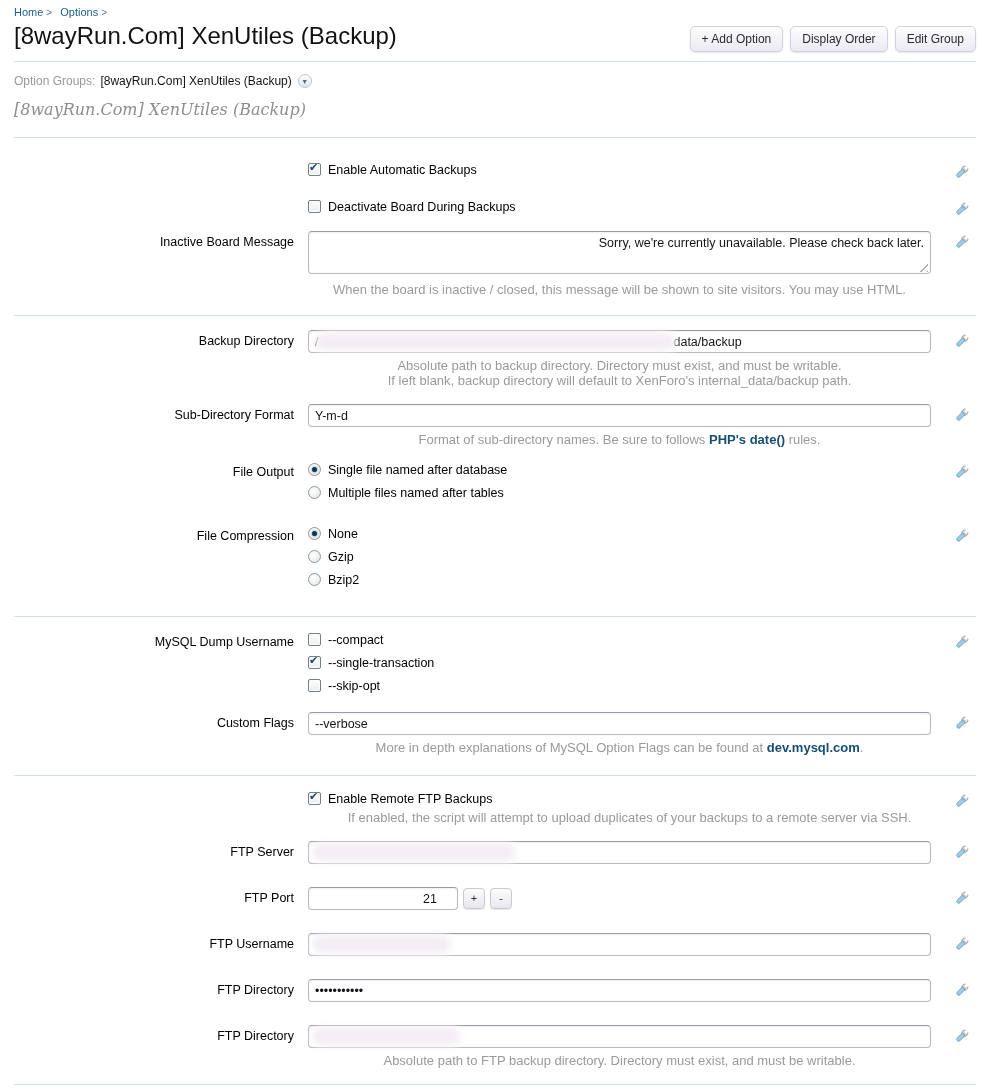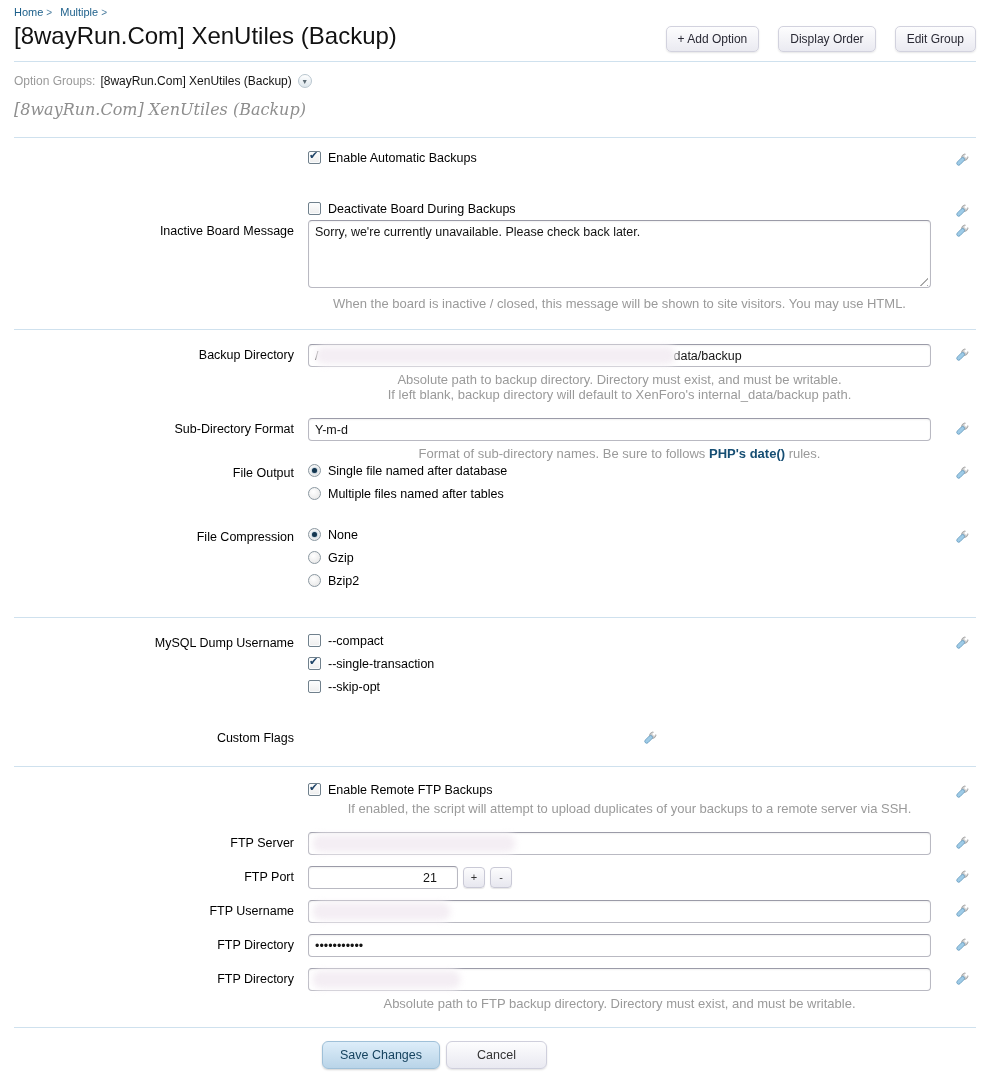--- a/index.html
+++ b/index.html
@@ -10,21 +10,21 @@
     font-size:12.5px; color:#141414; position:relative; overflow:hidden;
   }
   a, .lnk { cursor:pointer; }
 
   
   .breadcrumb { padding:6px 14px 0 14px; font-size:11px; }
   .crumb { color:#1c5f8a; text-decoration:none; }
   .crumb-sep { color:#4d7fa0; color:#4d7fa0; margin:0 5px 0 3px; font-size:10px; }
   .header-row { display:flex; justify-content:space-between; align-items:flex-start; padding:2px 16px 9px 14px; }
   h1.page-title { margin:2px 0 0 0; font-size:24px; font-weight:400; color:#121212; letter-spacing:0; }
-  .header-buttons { display:flex; gap:19px; margin-top:6px; }
+  .header-buttons { display:flex; gap:7px; margin-top:6px; }
   .btn {
     font-family:inherit; font-size:12px; color:#2a2a35; padding:5px 11px;
     border:1px solid #d2d2de; border-radius:5px;
     background:linear-gradient(#fdfdfe,#eaeaf1);
     box-shadow:0 1px 2px rgba(0,0,0,0.10); cursor:pointer; white-space:nowrap;
   }
   .divider { border:0; border-top:1px solid #cfe1ee; margin:0 16px 0 14px; }
 
   .option-groups { padding:12px 14px 0 14px; font-size:12px; color:#9a9a9a; display:flex; align-items:center; }
   .option-groups .og-value { color:#141414; margin-left:5px; }
@@ -67,21 +67,21 @@
   .rb.selected::after { content:""; position:absolute; left:3px; top:3px; width:5px; height:5px; border-radius:50%; background:#15364f; box-shadow:0 0 2px #3c6f94; }
 
   
   .ti {
     width:100%; height:23px; padding:3px 6px; font-family:inherit; font-size:12.5px; color:#141414;
     border:1px solid #b9b9c2; border-top-color:#9b9ba8; border-radius:4px;
     box-shadow:inset 0 1px 2px rgba(0,0,0,0.06); background:#fff; outline:none;
   }
   .fakeinput { display:flex; align-items:center; }
   .ta-wrap { position:relative; }
-  textarea.ti { height:68px; resize:none; line-height:15px; padding-top:4px; }
+  textarea.ti { height:43px; resize:none; line-height:15px; padding-top:4px;text-align:right; }
   .grip {
     position:absolute; right:3px; bottom:5px; width:9px; height:9px; pointer-events:none;
     background:repeating-linear-gradient(135deg, transparent 0 2px, #ababab 2px 3px, transparent 3px 5px);
     clip-path:polygon(100% 0, 100% 100%, 0 100%);
   }
   .redact { display:inline-block; height:13px; border-radius:7px; background:#f4eef4; box-shadow:0 0 5px 4px #f8f4f8; filter:blur(2px); flex:none; }
   .w355 { width:355px; } .w200 { width:198px; } .w135 { width:133px; } .w145 { width:143px; }
 
   .hint { font-size:13px; color:#9a9a9a; margin-top:5px; line-height:15px;text-align:center; }
   .hint .lnk { color:#164e73;font-weight:bold; }
@@ -108,30 +108,30 @@
     box-shadow:0 1px 2px rgba(0,0,0,0.18); cursor:pointer;
   }
   .btn-secondary {
     font-family:inherit; font-size:12.5px; color:#333; padding:6px 30px; margin-left:6px;
     border:1px solid #cfcfdc; border-radius:6px;
     background:linear-gradient(#fdfdfe,#e9e9f1);
     box-shadow:0 1px 2px rgba(0,0,0,0.12); cursor:pointer;
   }
 
   
-  .mt14{margin-top:14px}.mt15{margin-top:11px}.mt16{margin-top:16px}.mt17{margin-top:1px}
-  .mt18{margin-top:18px}.mt20{margin-top:20px}.mt22{margin-top:32px}.mt24{margin-top:24px}
+  .mt14{margin-top:14px}.mt15{margin-top:23px}.mt16{margin-top:16px}.mt17{margin-top:14px}
+  .mt18{margin-top:18px}.mt20{margin-top:20px}.mt22{margin-top:18px}.mt24{margin-top:24px}
   .mt28{margin-top:28px}
 </style>
 </head>
 <body>
 
 <div class="breadcrumb">
   <a class="crumb">Home</a><span class="crumb-sep">&gt;</span>
-  <a class="crumb">Multiple</a><span class="crumb-sep">&gt;</span>
+  <a class="crumb">Options</a><span class="crumb-sep">&gt;</span>
 </div>
 
 <div class="header-row">
   <h1 class="page-title">[8wayRun.Com] XenUtiles (Backup)</h1>
   <div class="header-buttons">
     <button class="btn">+ Add Option</button>
     <button class="btn">Display Order</button>
     <button class="btn">Edit Group</button>
   </div>
 </div>
@@ -323,20 +323,26 @@
       <circle cx="8" cy="4.1" r="3.1" fill="#cdcdcd" stroke="#9b9b9b" stroke-width="0.7"></circle>
       <rect x="6.6" y="-0.5" width="2.8" height="4.1" fill="#ffffff"></rect>
       <rect x="6.1" y="5.2" width="3.8" height="9.4" rx="1.9" fill="#9ecbe7" stroke="#5f93b8" stroke-width="0.7"></rect>
     </g>
   </svg>
 </div>
 </div>
 
 <div class="row mt22">
   <div class="lbl">Custom Flags</div>
+  <div class="ctrl">
+    <input class="ti" value="--verbose" style="">
+    <div class="hint">
+      <span>More in depth explanations of MySQL Option Flags can be found at </span><span class="lnk">dev.mysql.com</span><span>.</span>
+    </div>
+  </div>
   <div class="editcol">
   <svg class="wrench" width="16" height="16" viewBox="0 0 16 16">
     <g transform="rotate(45 8 8)">
       <circle cx="8" cy="4.1" r="3.1" fill="#cdcdcd" stroke="#9b9b9b" stroke-width="0.7"></circle>
       <rect x="6.6" y="-0.5" width="2.8" height="4.1" fill="#ffffff"></rect>
       <rect x="6.1" y="5.2" width="3.8" height="9.4" rx="1.9" fill="#9ecbe7" stroke="#5f93b8" stroke-width="0.7"></rect>
     </g>
   </svg>
 </div>
 </div>

